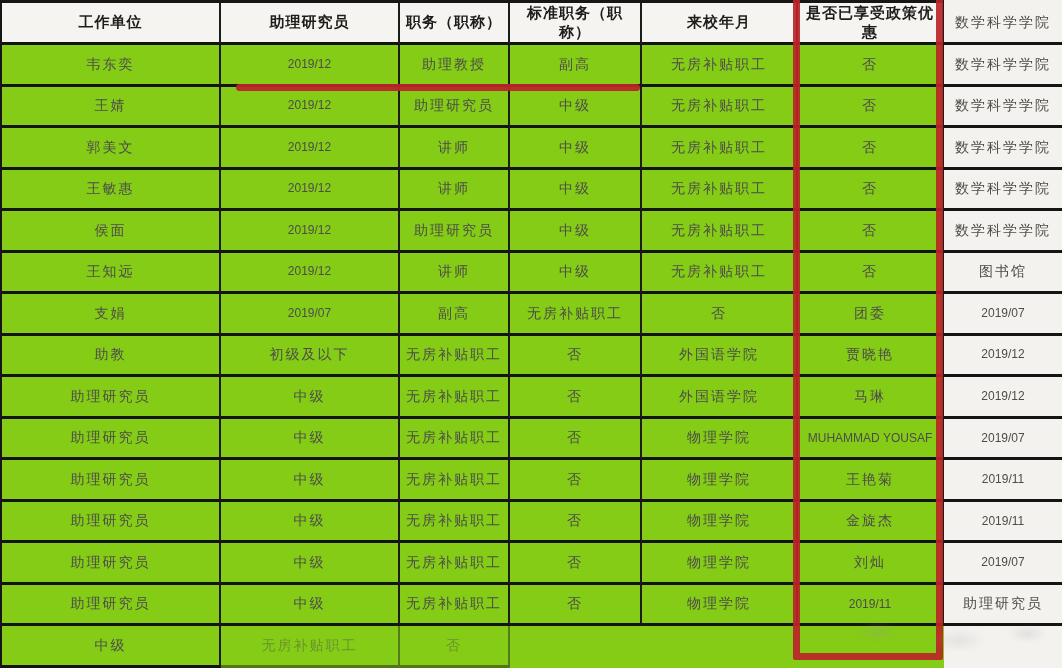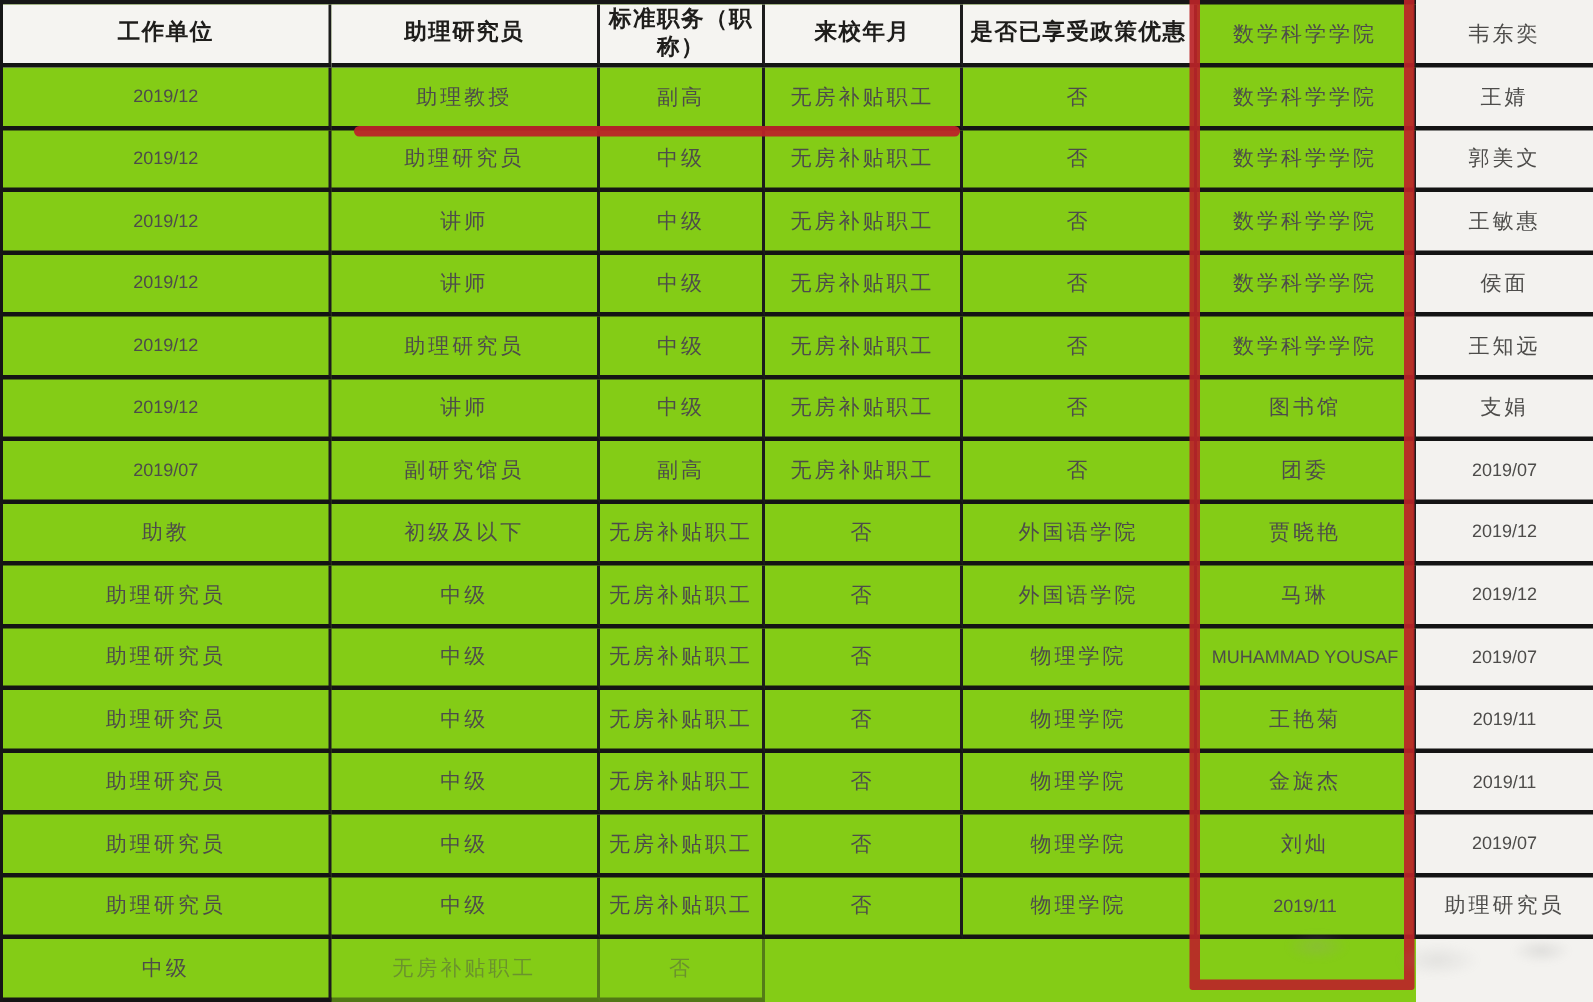--- a/index.html
+++ b/index.html
@@ -69,20 +69,21 @@
     opacity:.5;
     pointer-events:none;
   }
 </style>
 </head>
 <body>
 
 <div class="table" id="table">
     <div class="cell header">工作单位</div>
     <div class="cell header">助理研究员</div>
+    <div class="cell header">职务（职称）</div>
     <div class="cell header">标准职务（职称）</div>
     <div class="cell header">来校年月</div>
     <div class="cell header">是否已享受政策优惠</div>
     <div class="cell">数学科学学院</div>
     <div class="cell">韦东奕</div>
     <div class="cell latin">2019/12</div>
     <div class="cell">助理教授</div>
     <div class="cell">副高</div>
     <div class="cell">无房补贴职工</div>
     <div class="cell">否</div>
@@ -117,21 +118,20 @@
     <div class="cell">数学科学学院</div>
     <div class="cell">王知远</div>
     <div class="cell latin">2019/12</div>
     <div class="cell">讲师</div>
     <div class="cell">中级</div>
     <div class="cell">无房补贴职工</div>
     <div class="cell">否</div>
     <div class="cell">图书馆</div>
     <div class="cell">支娟</div>
     <div class="cell latin">2019/07</div>
-    <div class="cell">副研究馆员</div>
     <div class="cell">副高</div>
     <div class="cell">无房补贴职工</div>
     <div class="cell">否</div>
     <div class="cell">团委</div>
     <div class="cell latin">2019/07</div>
     <div class="cell">助教</div>
     <div class="cell">初级及以下</div>
     <div class="cell">无房补贴职工</div>
     <div class="cell">否</div>
     <div class="cell">外国语学院</div>

